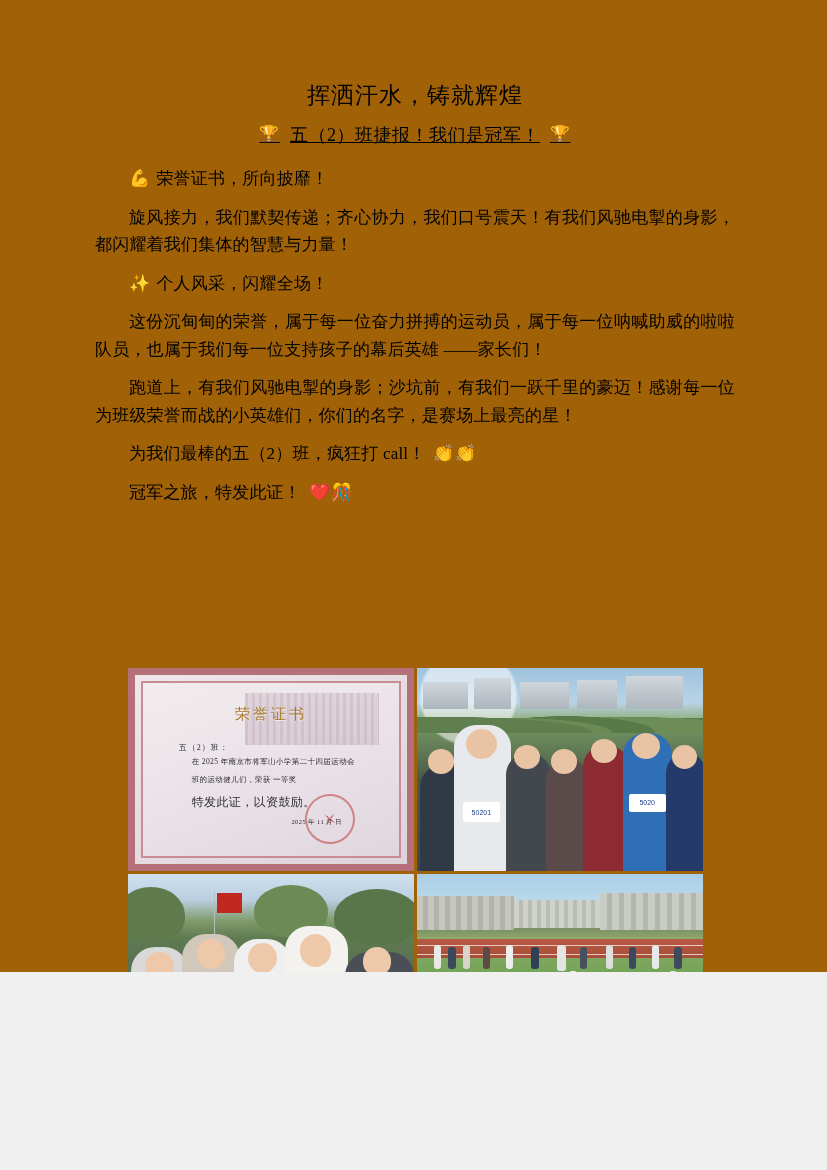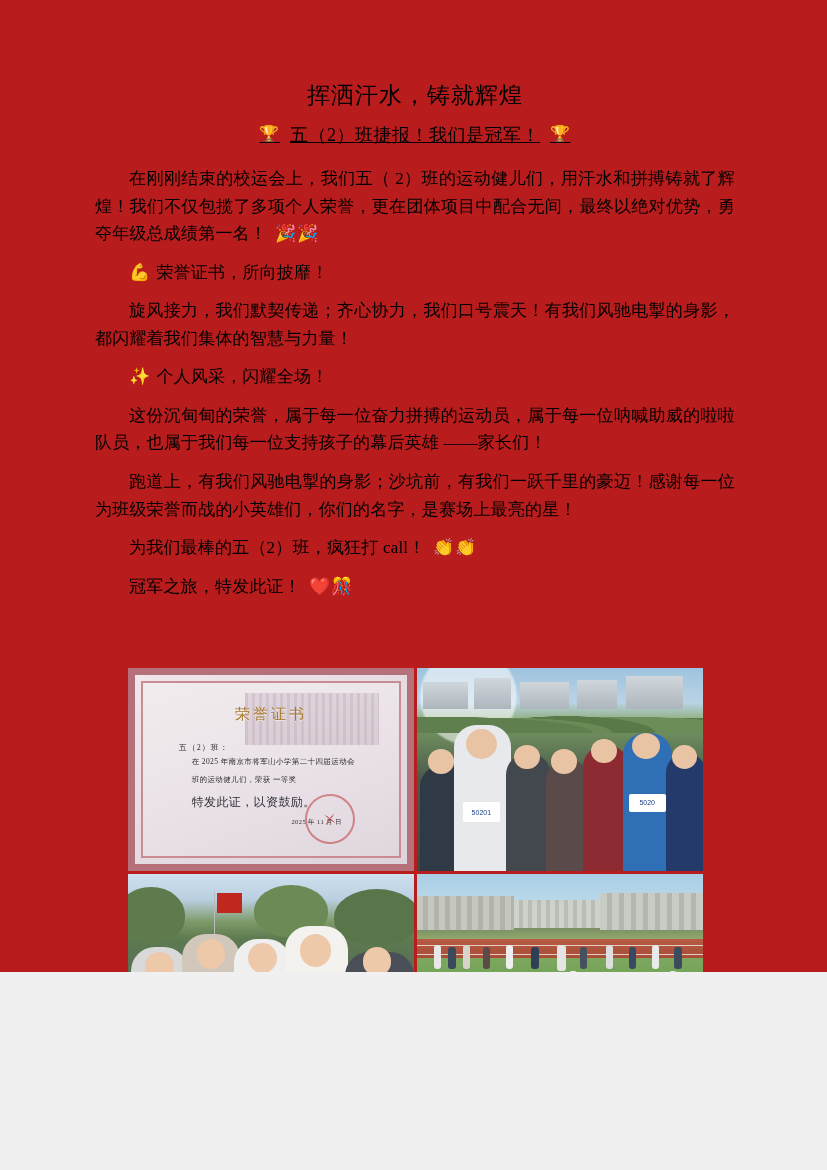--- a/index.html
+++ b/index.html
@@ -3,21 +3,21 @@
 <meta charset="utf-8">
 <style>
   html, body {
     margin: 0;
     padding: 0;
     background: #f0f0f0;
   }
   .page {
     width: 827px;
     height: 972px;
-    background: #b91c1c;
+    background: #a16207;
     position: relative;
     overflow: hidden;
     font-family: "Liberation Serif", "DejaVu Serif", serif;
     color: #000000;
     box-sizing: border-box;
   }
   .content {
     position: absolute;
     left: 95px;
     top: 80px;
@@ -304,21 +304,20 @@
 <div class="page">
 
   <div class="content">
 
     <h1 class="doc-title">挥洒汗水，铸就辉煌</h1>
 
     <div class="subtitle-line">
       <span class="trophy">🏆</span><span>五（2）班捷报！我们是冠军！</span><span class="trophy">🏆</span>
     </div>
 
-    <p class="para"><span>在刚刚结束的校运会上，我们五（ 2）班的运动健儿们，用汗水和拼搏铸就了辉煌！我们不仅包揽了多项个人荣誉，更在团体项目中配合无间，最终以绝对优势，勇夺年级总成绩第一名！</span><span class="emoji-inline">🎉🎉</span></p>
 
     <p class="heading-para"><span class="lead-icon">💪</span><span>荣誉证书，所向披靡！</span></p>
 
     <p class="para"><span>旋风接力，我们默契传递；齐心协力，我们口号震天！有我们风驰电掣的身影，都闪耀着我们集体的智慧与力量！</span></p>
 
     <p class="heading-para"><span class="lead-icon">✨</span><span>个人风采，闪耀全场！</span></p>
 
     <p class="para"><span>这份沉甸甸的荣誉，属于每一位奋力拼搏的运动员，属于每一位呐喊助威的啦啦队员，也属于我们每一位支持孩子的幕后英雄 ——家长们！</span></p>
 
     <p class="para"><span>跑道上，有我们风驰电掣的身影；沙坑前，有我们一跃千里的豪迈！感谢每一位为班级荣誉而战的小英雄们，你们的名字，是赛场上最亮的星！</span></p>

